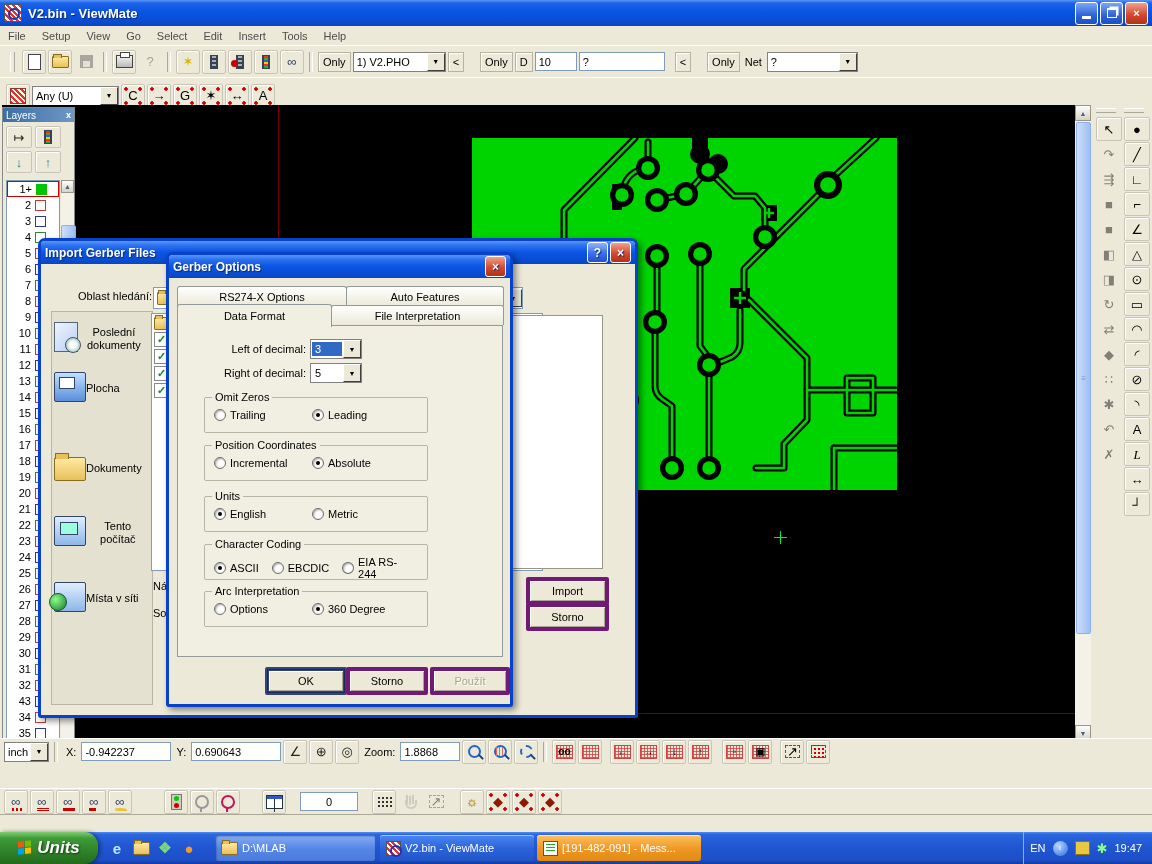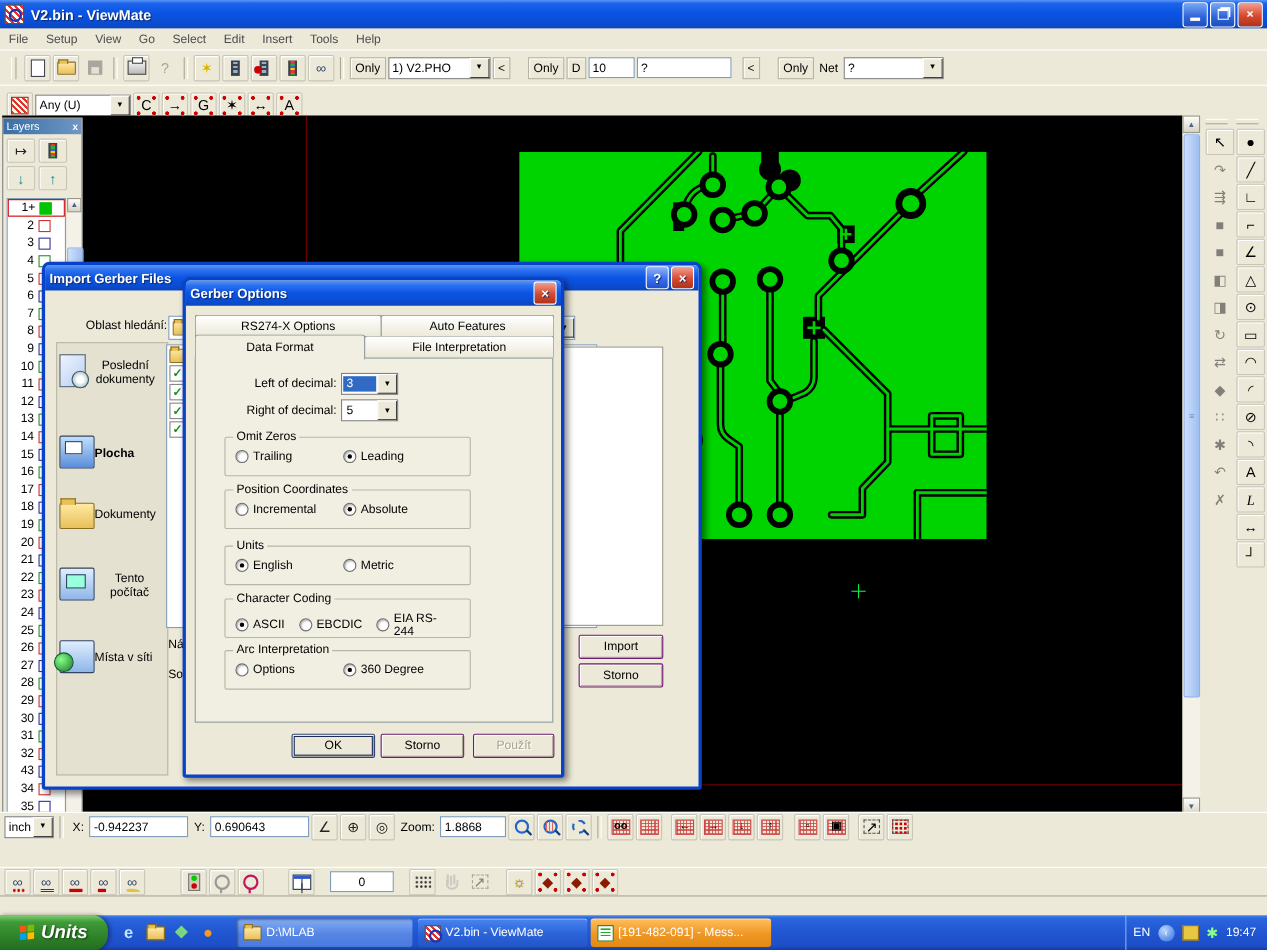--- a/index.html
+++ b/index.html
@@ -128,21 +128,21 @@
   #bottomstrip{left:0;top:814px;width:1152px;height:18px;background:#ece9d8;border-top:1px solid #aca899}
   
   .xp-dialog{border:3px solid #0842c9;border-radius:7px 7px 3px 3px;background:#ece9d8;box-shadow:3px 3px 6px rgba(0,0,0,.45)}
   .xp-title{height:23px;border-radius:4px 4px 0 0;display:flex;align-items:center;padding:0 4px;
     background:linear-gradient(180deg,#5a96f7 0%,#2b71ef 20%,#0b54e4 50%,#0a4cd0 85%,#0c45b8 100%);
     color:#fff;font-weight:bold;font-size:12px;text-shadow:1px 1px 1px #0a2a6e}
   .xp-title .tbts{margin-left:auto;display:flex;gap:2px}
   .xbtn{width:19px;height:19px;border-radius:3px;border:1px solid #fff;display:flex;align-items:center;justify-content:center;color:#fff;font-weight:bold;font-size:12px}
   .xbtn.help{background:linear-gradient(180deg,#8fb4f8,#3a6ff0 55%,#2450c8)}
   .xbtn.close{background:linear-gradient(180deg,#f0a090,#d6492f 55%,#b03318)}
-  .pushbtn{background:#ece9d8;border:1px solid #701a75;border-radius:2px;box-shadow:inset 1px 1px 0 #fff, inset -1px -1px 0 #a9a494;
+  .pushbtn{background:#ece9d8;border:4px solid #701a75;border-radius:2px;box-shadow:inset 1px 1px 0 #fff, inset -1px -1px 0 #a9a494;
     display:flex;align-items:center;justify-content:center;font-size:11px}
   .pushbtn.default{outline:1px solid #1a2c55;outline-offset:-3px;border-color:#30467a}
   .pushbtn.disabled{color:#a9a491;text-shadow:1px 1px 0 #fff}
   
   .tab{position:absolute;height:19px;background:linear-gradient(#fff,#ece9d8);border:1px solid #919b9c;border-bottom:none;border-radius:3px 3px 0 0;display:flex;align-items:center;justify-content:center;font-size:11px}
   .tab.active{height:22px;z-index:3;background:#f1efe2;font-weight:normal}
   .tabpanel{position:absolute;border:1px solid #919b9c;background:#f1efe2}
   .grp{position:absolute;left:26px;width:222px;height:34px;border:1px solid #b9b5a5;border-radius:2px}
   .grp .glabel{position:absolute;top:-7px;left:7px;background:#f1efe2;padding:0 3px;font-size:11px}
   .grp .gopts{display:flex;padding:11px 0 0 9px}
@@ -838,21 +838,21 @@
   <span class="abs" style="left:37px;top:49px">Oblast hledání:</span>
   <div class="folder-combo" style="left:112px;top:46px;width:368px;height:20px">
     <span class="i-folder16" style="margin-left:3px"></span>
     <span class="arr" style="margin-left:auto">▼</span>
   </div>
   <div class="abs" style="left:10px;top:70px;width:100px;height:392px;background:#e4e1d0;border:1px solid #b9b5a5" id="places">
       <div class="place" style="top: 10px; left: 2px;">
         <span class="picon pi-recent"></span>
         <span class="plabel">Poslední dokumenty</span>
       </div>
-      <div class="place" style="top: 84px; left: 2px; font-weight: bold;">
+      <div class="place" style="top: 60px; left: 2px;">
         <span class="picon pi-desktop"></span>
         <span class="plabel">Plocha</span>
       </div>
       <div class="place" style="top: 140px; left: 2px;">
         <span class="picon pi-folder"></span>
         <span class="plabel">Dokumenty</span>
       </div>
       <div class="place" style="top: 204px; left: 2px;">
         <span class="picon pi-computer"></span>
         <span class="plabel">Tento počítač</span>

